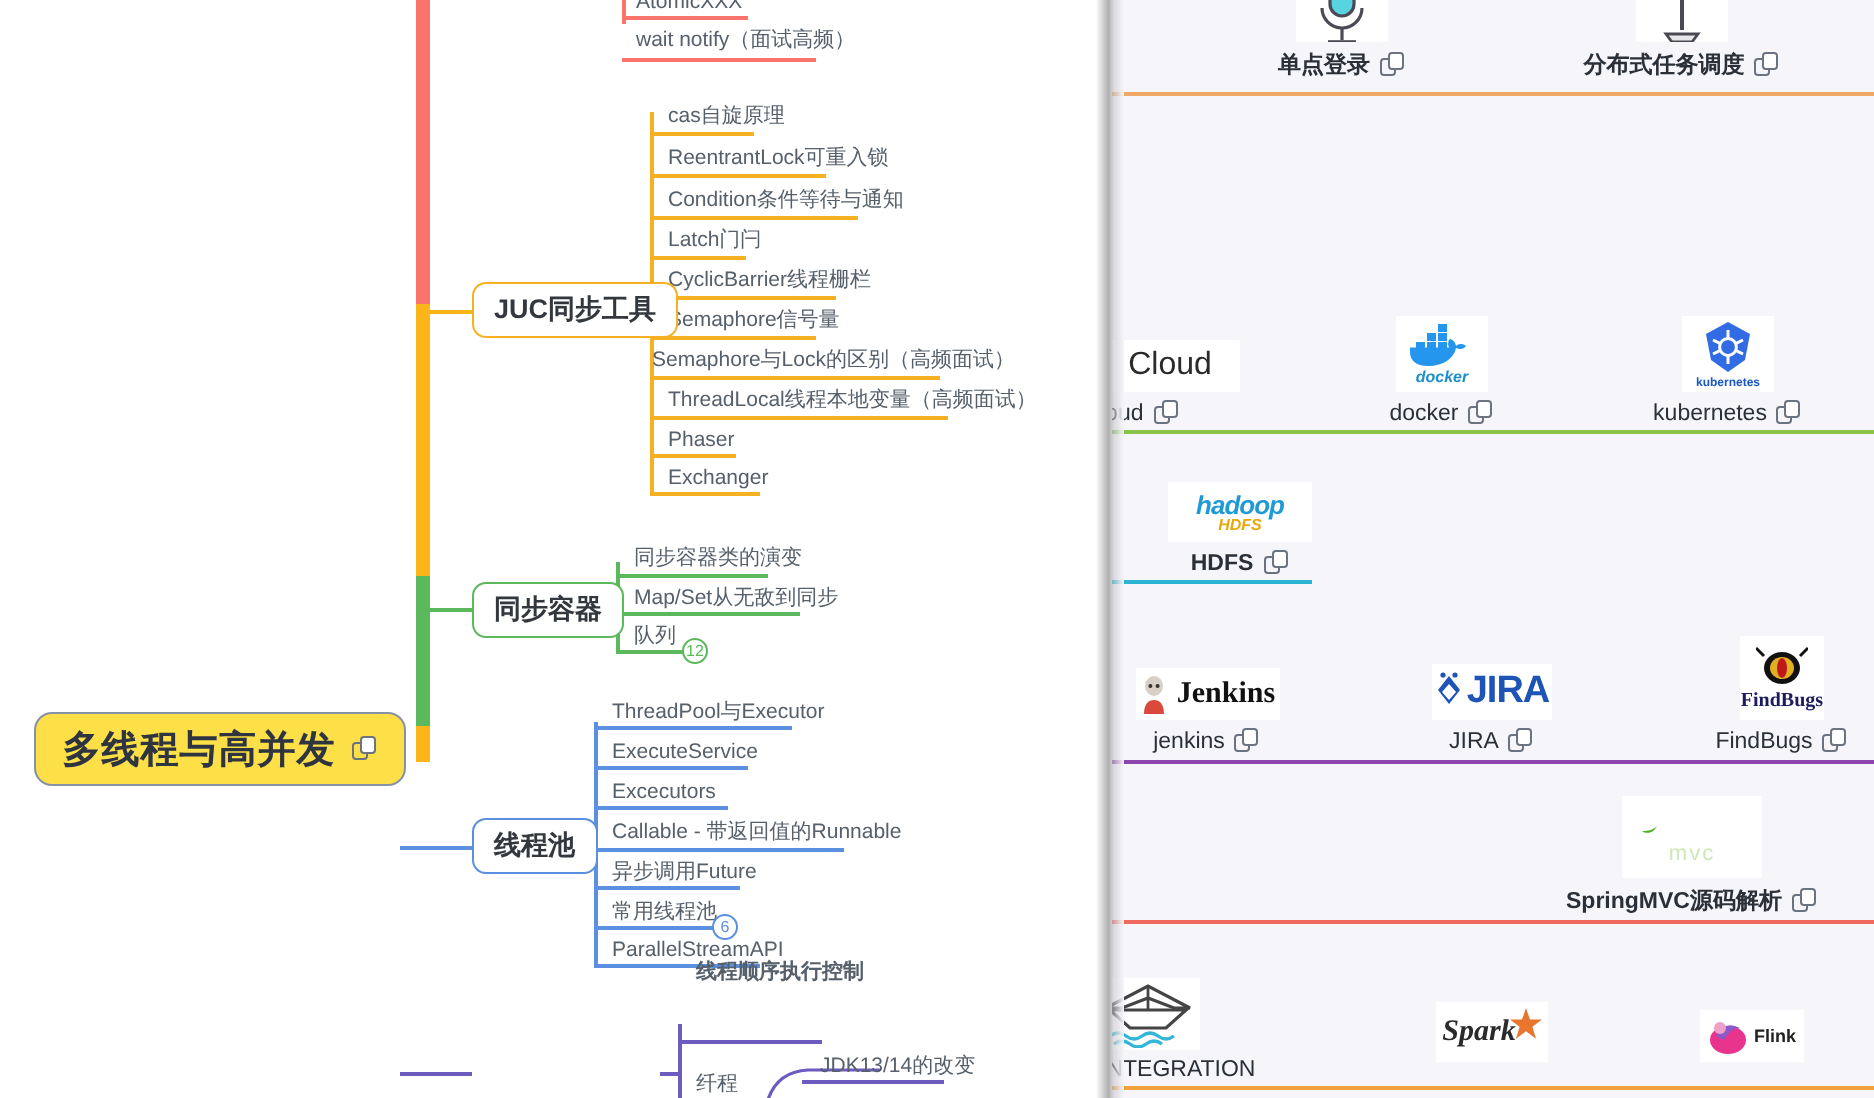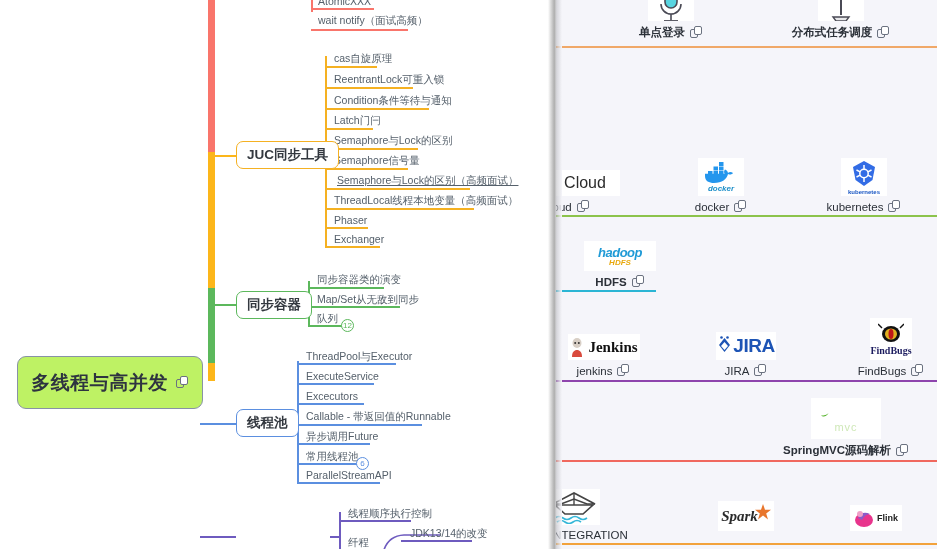--- a/index.html
+++ b/index.html
@@ -17,24 +17,24 @@
     position: absolute; left: 0; top: 0;
     width: 556px; height: 549px;
     background: #ffffff;
     overflow: hidden;
   }
 
   
   .root-node {
     position: absolute;
     left: 17px; top: 356px;
-    width: 186px; height: 53px;
+    width: 186px; height: 37px;
     border: 1.6px solid #8892a6;
     border-radius: 9px;
-    background: #bef264;
+    background: #fde047;
     display: flex; align-items: center; justify-content: center;
     gap: 8px;
     z-index: 6;
   }
   .root-node .root-label {
     font-size: 19px; font-weight: bold; color: #2e3440;
     letter-spacing: .5px;
   }
 
   
@@ -242,25 +242,25 @@
     <div class="rail" style="left:325px;top:56px;height:190px;background:#f5b122;"></div>
 
     <div class="leaf" style="left:334px;top:52px;">cas自旋原理</div>
     <div class="uline" style="left:325px;top:66px;width:52px;background:#f5b122;"></div>
     <div class="leaf" style="left:334px;top:73px;">ReentrantLock可重入锁</div>
     <div class="uline" style="left:325px;top:87px;width:88px;background:#f5b122;"></div>
     <div class="leaf" style="left:334px;top:94px;">Condition条件等待与通知</div>
     <div class="uline" style="left:325px;top:108px;width:104px;background:#f5b122;"></div>
     <div class="leaf" style="left:334px;top:114px;">Latch门闩</div>
     <div class="uline" style="left:325px;top:128px;width:48px;background:#f5b122;"></div>
-    <div class="leaf" style="left:334px;top:134px;">Semaphore与Lock的区别</div>
+    <div class="leaf" style="left:334px;top:134px;">CyclicBarrier线程栅栏</div>
     <div class="uline" style="left:325px;top:148px;width:93px;background:#f5b122;"></div>
     <div class="leaf" style="left:334px;top:154px;">Semaphore信号量</div>
     <div class="uline" style="left:325px;top:168px;width:83px;background:#f5b122;"></div>
-    <div class="leaf" style="left:337px;top:174px;text-decoration:underline;">Semaphore与Lock的区别（高频面试）</div>
+    <div class="leaf" style="left:326px;top:174px;">Semaphore与Lock的区别（高频面试）</div>
     <div class="uline" style="left:325px;top:188px;width:145px;background:#f5b122;"></div>
     <div class="leaf" style="left:334px;top:194px;">ThreadLocal线程本地变量（高频面试）</div>
     <div class="uline" style="left:325px;top:208px;width:149px;background:#f5b122;"></div>
     <div class="leaf" style="left:334px;top:214px;text-align:right;">Phaser</div>
     <div class="uline" style="left:325px;top:227px;width:43px;background:#f5b122;"></div>
     <div class="leaf" style="left:334px;top:233px;">Exchanger</div>
     <div class="uline" style="left:325px;top:246px;width:55px;background:#f5b122;"></div>
 
     <div class="bnode" style="left:236px;top:291px;border-color:#5cb85c;">
       <span>同步容器</span>
@@ -294,21 +294,21 @@
     <div class="uline" style="left:297px;top:443px;width:73px;background:#5b8fe0;"></div>
     <div class="leaf" style="left:306px;top:450px;">常用线程池</div>
     <div class="uline" style="left:297px;top:463px;width:66px;background:#5b8fe0;"></div>
     <div class="badge" style="left:356px;top:457px;color:#5b8fe0;">6</div>
     <div class="leaf" style="left:306px;top:469px;">ParallelStreamAPI</div>
     <div class="uline" style="left:297px;top:482px;width:83px;background:#5b8fe0;"></div>
 
     <div class="stub" style="left:330px;top:536px;width:10px;background:#6e5bbf;"></div>
     <div class="rail" style="left:339px;top:512px;height:45px;background:#6e5bbf;"></div>
 
-    <div class="leaf" style="left:348px;top:507px;">线程顺序执行控制</div>
+    <div class="leaf" style="left:348px;top:480px;font-weight:bold;">线程顺序执行控制</div>
     <div class="uline" style="left:339px;top:520px;width:72px;background:#6e5bbf;"></div>
     <div class="leaf" style="left:348px;top:536px;">纤程</div>
     <div class="leaf" style="left:410px;top:527px;">JDK13/14的改变</div>
     <div class="uline" style="left:401px;top:540px;width:71px;background:#6e5bbf;"></div>
     <svg width="60" height="30" style="position:absolute;left:382px;top:532px;z-index:3;">
       <path d="M0,28 Q2,4 22,3 L58,3" stroke="#6e5bbf" stroke-width="1.6" fill="none"></path>
     </svg>
 
   </div>
 

